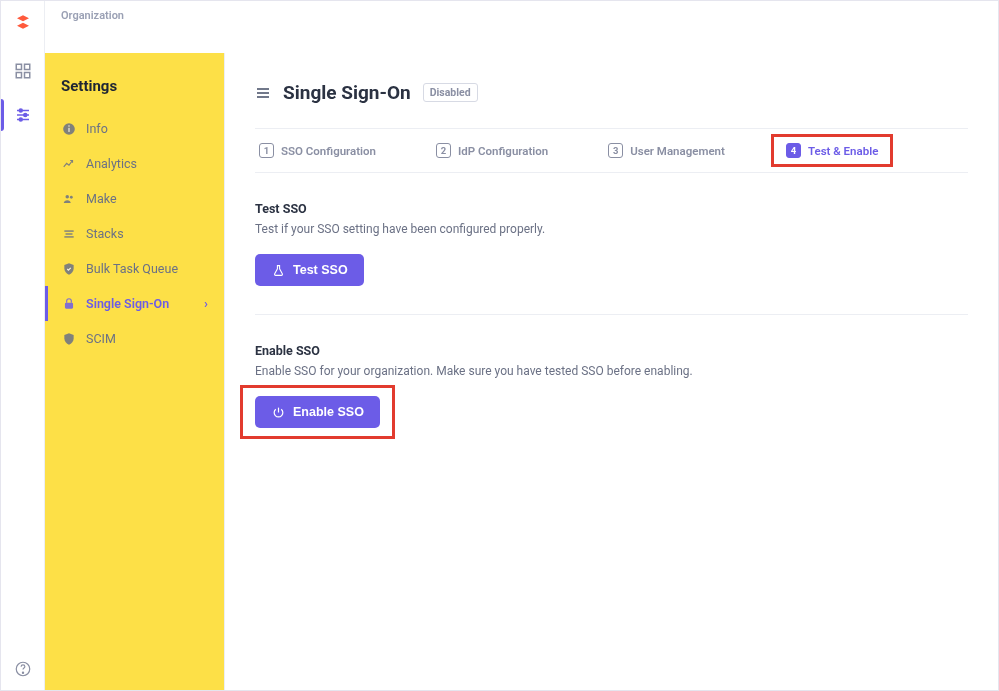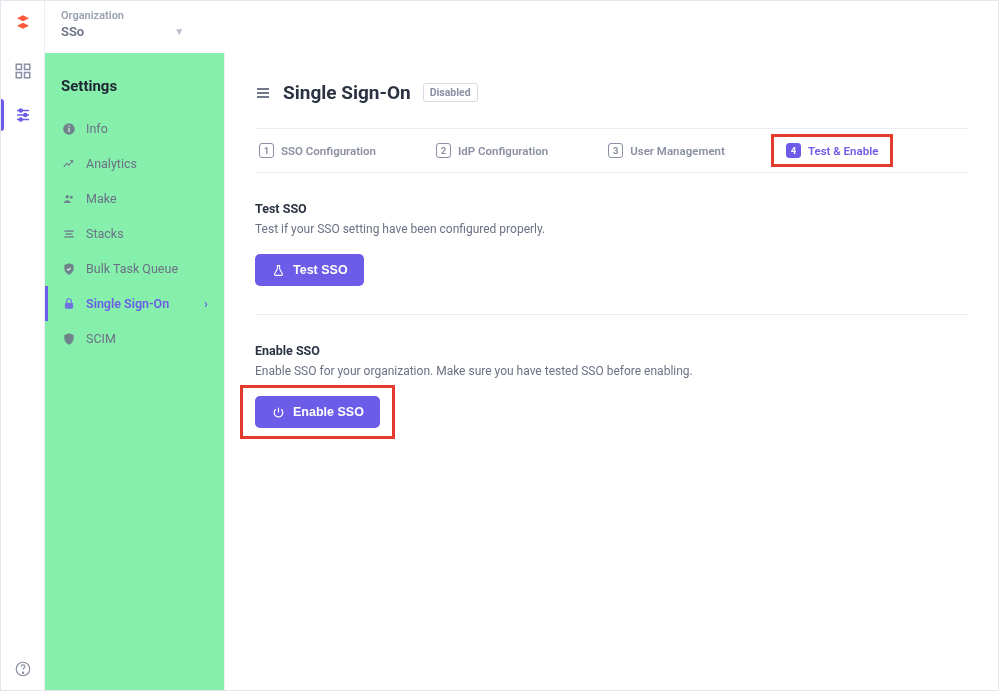--- a/index.html
+++ b/index.html
@@ -10,21 +10,21 @@
 .rail-icon { width:24px; height:24px; display:flex; align-items:center; justify-content:center; color:#8a8fa3; margin-bottom:20px; }
 .rail-icon.active { color:#6c5ce7; position:relative; }
 .rail-icon.active::before { content:""; position:absolute; left:-10px; top:-4px; width:3px; height:32px; background:#6c5ce7; border-radius:0 3px 3px 0; }
 .help-icon { position:absolute; bottom:12px; color:#8a8fa3; }
 .main { flex:1; display:flex; flex-direction:column; }
 .org-bar { height:52px; padding:8px 20px 0 16px; }
 .org-label { font-size:11px; color:#9aa0b4; font-weight:600; }
 .org-select { display:flex; align-items:center; gap:90px; font-size:13px; color:#6b7185; font-weight:600; margin-top:2px; cursor:pointer; }
 .org-caret { color:#b8bdcf; font-size:10px; }
 .body-row { flex:1; display:flex; }
-.sidebar { width:180px; background:#86efac; border-right:1px solid #eceef3; padding:24px 0 0 0; }
+.sidebar { width:180px; background:#fde047; border-right:1px solid #eceef3; padding:24px 0 0 0; }
 .sidebar h2 { font-size:15px; font-weight:700; color:#1f2533; padding:0 16px 16px 16px; }
 .side-item { display:flex; align-items:flex-end; gap:10px; padding:10px 16px; font-size:12.5px; color:#6b7185; cursor:pointer; position:relative; }
 .side-item.active { color:#6c5ce7; font-weight:600; }
 .side-item.active::before { content:""; position:absolute; left:0; top:0; bottom:0; width:3px; background:#6c5ce7; }
 .side-item .icon { width:15px; height:15px; display:flex; align-items:center; justify-content:center; color:inherit; opacity:.85; }
 .side-item .chev { margin-left:auto; color:#6c5ce7; font-size:13px; }
 .content { flex:1; padding:28px 30px; overflow:auto; }
 .page-head { display:flex; align-items:center; gap:12px; margin-bottom:24px; }
 .hamburger { color:#555d73; }
 .page-title { font-size:19px; font-weight:700; color:#2b3242; }
@@ -79,24 +79,20 @@
           <path d="M9.5 9a2.5 2.5 0 015 0c0 1.5-2.5 1.8-2.5 3.5"></path>
           <circle cx="12" cy="17" r=".8" fill="currentColor"></circle>
         </svg>
     </span>
   </div>
 
   <div class="main">
 
     <div class="org-bar">
       <div class="org-label">Organization</div>
-      <div class="org-select">
-        <span>SSo</span>
-        <span class="org-caret">▼</span>
-      </div>
     </div>
 
     <div class="body-row">
 
       <div class="sidebar">
         <h2>Settings</h2>
 
         <div class="side-item">
           <span class="icon">
             <svg width="14" height="14" viewBox="0 0 24 24" fill="currentColor">

